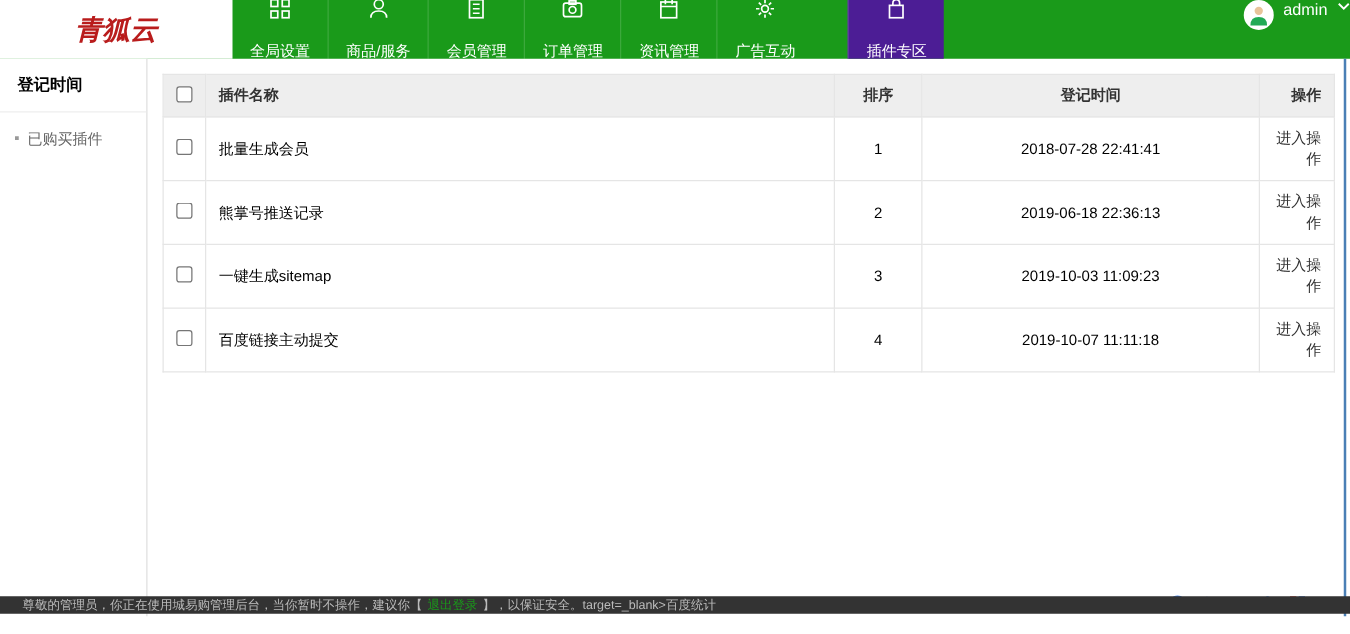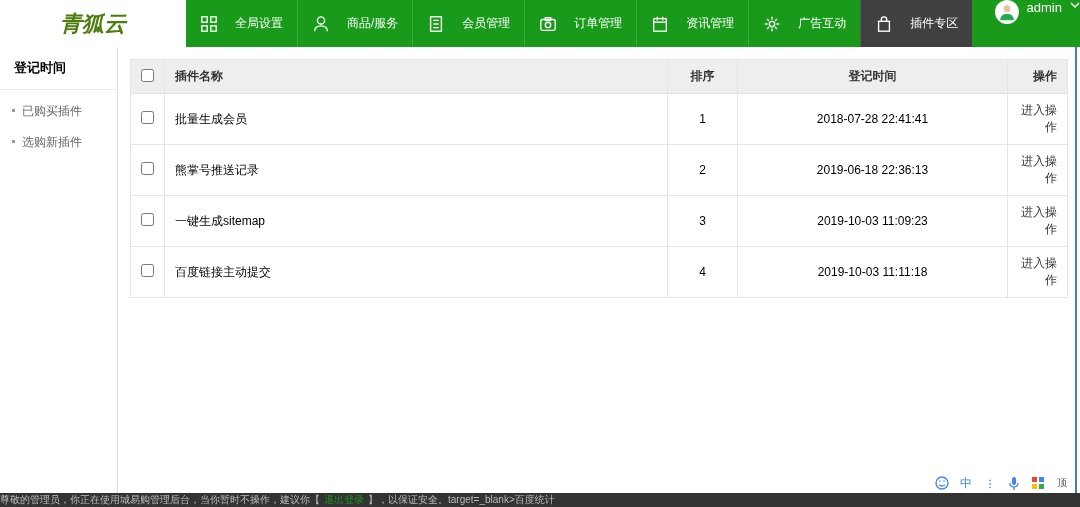--- a/index.html
+++ b/index.html
@@ -20,41 +20,43 @@
     }
     .logo {
       width: 186px;
       background: #fff;
       display: flex;
       align-items: center;
       justify-content: center;
       font-family: "STKaiti", "KaiTi", serif;
       font-size: 22px;
       font-weight: bold;
-      color: #4d7c0f;
+      color: #b91c1c;
       font-style: italic;
     }
     .nav {
       display: flex;
       flex: 1;
     }
     .nav-item {
       display: flex;
+      flex-direction: column;
       align-items: center;
       justify-content: center;
       color: #fff;
       padding: 0 14px;
       cursor: pointer;
       font-size: 12px;
       gap: 17px;
       border-left: 1px solid rgba(255,255,255,0.15);
     }
     .nav-item:first-child { border-left: none; }
     .nav-item.active {
-      background: #404040;
+      background: #4c1d95;
+      margin-left: 28px;
     }
     .nav-icon {
       width: 18px;
       height: 18px;
       display: flex;
       align-items: center;
       justify-content: center;
     }
     .nav-icon svg { stroke: #fff; fill: none; stroke-width: 1.5; }
     .user-area {
@@ -134,28 +136,28 @@
     td.col-sort, td.col-time { text-align: center; }
     td.col-action { text-align: right; }
     input[type="checkbox"] {
       width: 13px;
       height: 13px;
       cursor: pointer;
     }
     .action-link { cursor: pointer; color: #333; margin-top: 28px; }
     .footer {
       position: absolute;
-      bottom: 0;
+      bottom: 16px;
       left: 0;
       right: 0;
       height: 14px;
       background: #333;
       color: #bbb;
       font-size: 10px;
-      padding: 0 0;
+      padding: 0 18px;
       display: flex;
       align-items: center;
       overflow: hidden;
     }
     .footer .highlight { color: #1a9a1a; margin: 0 4px; }
     .bottom-icons {
       position: absolute;
       right: 6px;
       bottom: 14px;
       display: flex;
@@ -272,21 +274,20 @@
         <path d="M1 3 L5 7 L9 3" stroke="#fff" fill="none" stroke-width="1.5"></path>
       </svg>
   </div>
 </div>
 
 <div class="main">
   <div class="sidebar">
     <div class="sidebar-title">登记时间</div>
     <ul>
         <li>已购买插件</li>
-        <li>选购新插件</li>
       </ul>
   </div>
   <div class="content">
     <table>
       <thead>
         <tr>
           <th class="col-check"><input type="checkbox" style=""></th>
           <th>插件名称</th>
           <th class="col-sort">排序</th>
           <th class="col-time">登记时间</th>
@@ -312,21 +313,21 @@
             <td class="col-check"><input type="checkbox" style=""></td>
             <td>一键生成sitemap</td>
             <td class="col-sort">3</td>
             <td class="col-time">2019-10-03 11:09:23</td>
             <td class="col-action"><span class="action-link">进入操作</span></td>
           </tr>
           <tr>
             <td class="col-check"><input type="checkbox" style=""></td>
             <td>百度链接主动提交</td>
             <td class="col-sort">4</td>
-            <td class="col-time">2019-10-03 11:11:18</td>
+            <td class="col-time">2019-10-07 11:11:18</td>
             <td class="col-action"><span class="action-link">进入操作</span></td>
           </tr>
         </tbody>
     </table>
   </div>
 </div>
 
 <div class="frame-border"></div>
 
 <div class="bottom-icons">

